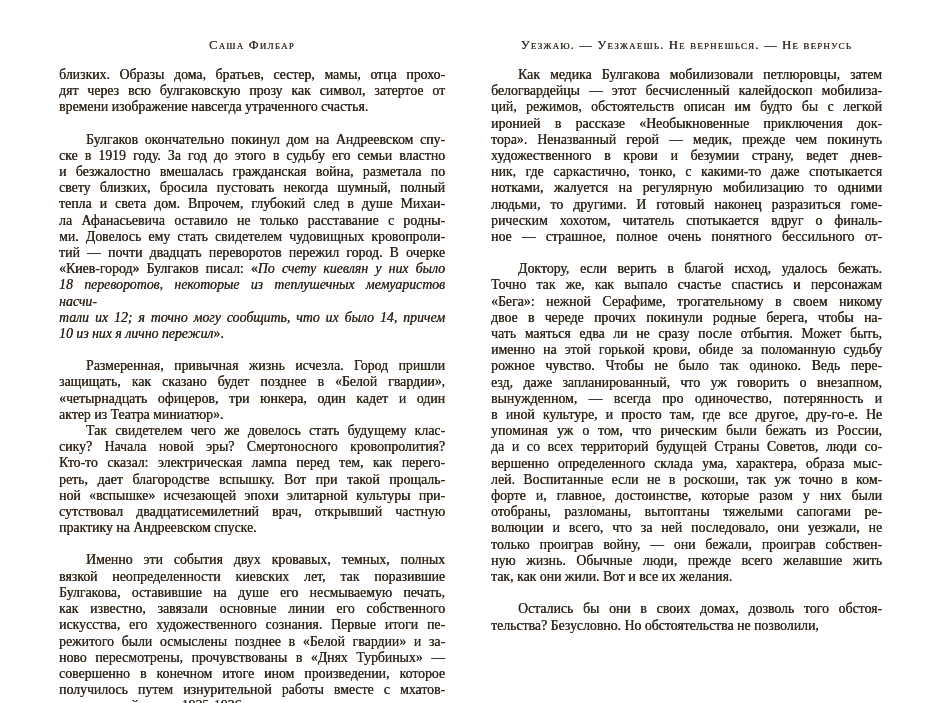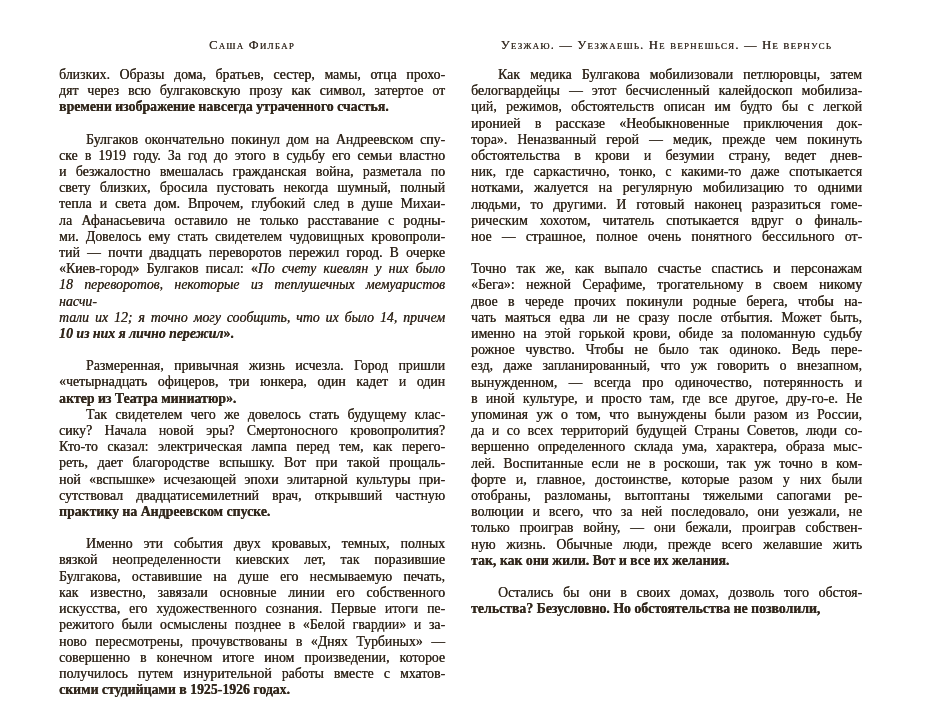--- a/index.html
+++ b/index.html
@@ -7,21 +7,21 @@
     position: relative;
     width: 934px;
     height: 703px;
     background: #ffffff;
     overflow: hidden;
     font-family: "Liberation Serif", serif;
     color: #33291e;
   }
   .page { position: absolute; top: 38px; }
   .page-left  { left: 59px;  width: 386px; }
-  .page-right { left: 471px; width: 391px; }
+  .page-right { left: 491px; width: 391px; }
   .page-header {
     text-align: center;
     font-variant: small-caps;
     letter-spacing: 1.2px;
     font-size: 12.5px;
     line-height: 15px;
     margin-bottom: 14px;
     color: #3b3128;
     text-shadow: 0.2px 0 0 currentColor;
     white-space: nowrap;
@@ -29,21 +29,21 @@
   .page-body { font-size: 13.8px; }
   .para { margin: 0; }
   .para.spaced { margin-top: 16px; }
   .line {
     line-height: 16.2px;
     text-align: justify;
     text-align-last: justify;
     text-shadow: 0.3px 0 0 currentColor; 
   }
   .line.first { text-indent: 27px; }
-  .line.last  { text-align-last: left; font-weight: bold; }
+  .line.last  { text-align-last: left; }
   .it { font-style: italic; }
 </style>
 </head>
 <body>
 
 <div class="spread">
   <div class="page page-left">
     <div class="page-header">Саша Филбар</div>
     <div class="page-body">
         <div class="para">
@@ -60,20 +60,21 @@
           <div class="line">ла Афанасьевича оставило не только расставание с родны-</div>
           <div class="line">ми. Довелось ему стать свидетелем чудовищных кровопроли-</div>
           <div class="line">тий — почти двадцать переворотов пережил город. В очерке</div>
           <div class="line"><span>«Киев-город» Булгаков писал: «</span><span class="it">По счету киевлян у них было</span></div>
           <div class="line"><span class="it">18 переворотов, некоторые из теплушечных мемуаристов насчи-</span></div>
           <div class="line"><span class="it">тали их 12; я точно могу сообщить, что их было 14, причем</span></div>
           <div class="line last"><span class="it">10 из них я лично пережил</span><span>».</span></div>
         </div>
         <div class="para spaced">
           <div class="line first">Размеренная, привычная жизнь исчезла. Город пришли</div>
+          <div class="line">защищать, как сказано будет позднее в «Белой гвардии»,</div>
           <div class="line">«четырнадцать офицеров, три юнкера, один кадет и один</div>
           <div class="line last">актер из Театра миниатюр».</div>
         </div>
         <div class="para">
           <div class="line first">Так свидетелем чего же довелось стать будущему клас-</div>
           <div class="line">сику? Начала новой эры? Смертоносного кровопролития?</div>
           <div class="line">Кто-то сказал: электрическая лампа перед тем, как перего-</div>
           <div class="line">реть, дает благородстве вспышку. Вот при такой прощаль-</div>
           <div class="line">ной «вспышке» исчезающей эпохи элитарной культуры при-</div>
           <div class="line">сутствовал двадцатисемилетний врач, открывший частную</div>
@@ -95,38 +96,39 @@
   </div>
   <div class="page page-right">
     <div class="page-header">Уезжаю. — Уезжаешь. Не вернешься. — Не вернусь</div>
     <div class="page-body">
         <div class="para">
           <div class="line first">Как медика Булгакова мобилизовали петлюровцы, затем</div>
           <div class="line">белогвардейцы — этот бесчисленный калейдоскоп мобилиза-</div>
           <div class="line">ций, режимов, обстоятельств описан им будто бы с легкой</div>
           <div class="line">иронией в рассказе «Необыкновенные приключения док-</div>
           <div class="line">тора». Неназванный герой — медик, прежде чем покинуть</div>
-          <div class="line">обстоятельства в крови и безумии страну, ведет днев-</div>
+          <div class="line">художественного в крови и безумии страну, ведет днев-</div>
           <div class="line">ник, где саркастично, тонко, с какими-то даже спотыкается</div>
           <div class="line">нотками, жалуется на регулярную мобилизацию то одними</div>
           <div class="line">людьми, то другими. И готовый наконец разразиться гоме-</div>
           <div class="line">рическим хохотом, читатель спотыкается вдруг о финаль-</div>
           <div class="line">ное — страшное, полное очень понятного бессильного от-</div>
         </div>
         <div class="para spaced">
+          <div class="line first">Доктору, если верить в благой исход, удалось бежать.</div>
           <div class="line">Точно так же, как выпало счастье спастись и персонажам</div>
           <div class="line">«Бега»: нежной Серафиме, трогательному в своем никому</div>
           <div class="line">двое в череде прочих покинули родные берега, чтобы на-</div>
           <div class="line">чать маяться едва ли не сразу после отбытия. Может быть,</div>
           <div class="line">именно на этой горькой крови, обиде за поломанную судьбу</div>
           <div class="line">рожное чувство. Чтобы не было так одиноко. Ведь пере-</div>
           <div class="line">езд, даже запланированный, что уж говорить о внезапном,</div>
           <div class="line">вынужденном, — всегда про одиночество, потерянность и</div>
           <div class="line">в иной культуре, и просто там, где все другое, дру-го-е. Не</div>
-          <div class="line">упоминая уж о том, что вынуждены были разом из России,</div>
+          <div class="line">упоминая уж о том, что рическим были бежать из России,</div>
           <div class="line">да и со всех территорий будущей Страны Советов, люди со-</div>
           <div class="line">вершенно определенного склада ума, характера, образа мыс-</div>
           <div class="line">лей. Воспитанные если не в роскоши, так уж точно в ком-</div>
           <div class="line">форте и, главное, достоинстве, которые разом у них были</div>
           <div class="line">отобраны, разломаны, вытоптаны тяжелыми сапогами ре-</div>
           <div class="line">волюции и всего, что за ней последовало, они уезжали, не</div>
           <div class="line">только проиграв войну, — они бежали, проиграв собствен-</div>
           <div class="line">ную жизнь. Обычные люди, прежде всего желавшие жить</div>
           <div class="line last">так, как они жили. Вот и все их желания.</div>
         </div>

